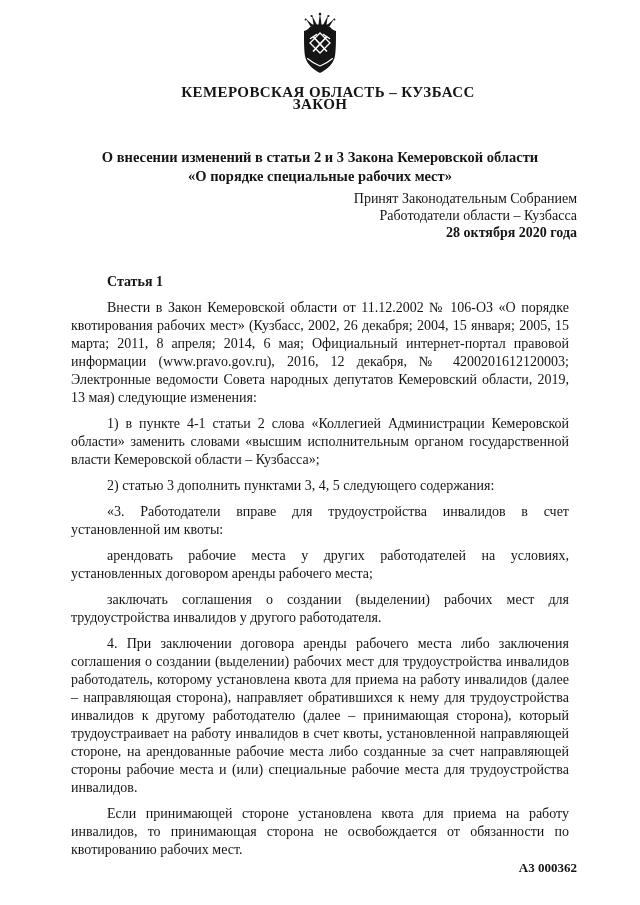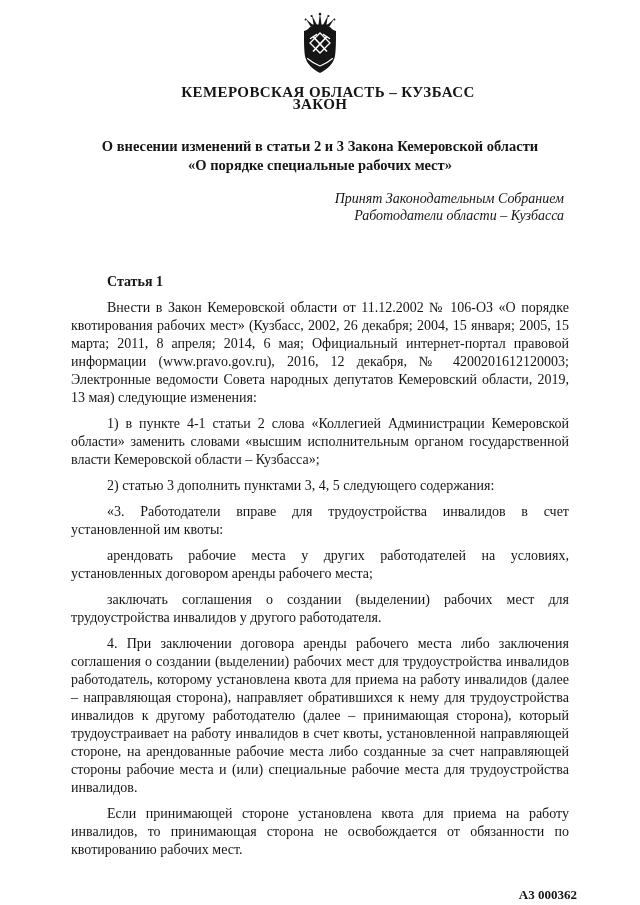--- a/index.html
+++ b/index.html
@@ -36,37 +36,36 @@
     top: 96px;
     left: 0;
     width: 100%;
     text-align: center;
     font-weight: bold;
     font-size: 15px;
     letter-spacing: 0.4px;
   }
   .law-title {
     position: absolute;
-    top: 137px;
+    top: 148px;
     left: 63px;
     width: 514px;
     text-align: center;
     font-weight: bold;
     font-size: 14.5px;
     line-height: 19px;
   }
   .adoption {
     position: absolute;
     top: 190px;
-    left: 50px;
+    left: 63px;
     width: 514px;
     text-align: right;
     font-size: 14px;
     line-height: 17px;
-    font-style: italic;
   }
   .adoption .date { font-weight: bold; }
   .body-text {
     position: absolute;
     top: 265px;
     left: 63px;
     width: 514px;
     font-size: 14px;
     line-height: 18px;
     text-align: justify;
@@ -83,21 +82,20 @@
     text-align-last: justify;
   }
   .footer-code {
     position: absolute;
     top: 860px;
     left: 63px;
     width: 514px;
     text-align: right;
     font-weight: bold;
     font-size: 13px;
-    margin-top: 27px;
   }
 </style>
 </head>
 <body>
 
 <div class="page">
 
   <div class="emblem">
     <svg width="46" height="64" viewBox="0 0 46 64" xmlns="http://www.w3.org/2000/svg">
       <g fill="#151515">
@@ -130,20 +128,21 @@
   <div class="doc-type">ЗАКОН</div>
 
   <div class="law-title">
     <div>О внесении изменений в статьи 2 и 3 Закона Кемеровской области</div>
     <div>«О порядке специальные рабочих мест»</div>
   </div>
 
   <div class="adoption">
     <div>Принят Законодательным Собранием</div>
     <div>Работодатели области – Кузбасса</div>
+    <div class="date">28 октября 2020 года</div>
   </div>
 
   <div class="body-text">
     <p class="article-heading">Статья 1</p>
     <p>Внести в Закон Кемеровской области от 11.12.2002 № 106-ОЗ «О порядке квотирования рабочих мест» (Кузбасс, 2002, 26 декабря; 2004, 15 января; 2005, 15 марта; 2011, 8 апреля; 2014, 6 мая; Официальный интернет-портал правовой информации (www.pravo.gov.ru), 2016, 12 декабря, № 4200201612120003; Электронные ведомости Совета народных депутатов Кемеровский области, 2019, 13 мая) следующие изменения:</p>
     <p>1) в пункте 4-1 статьи 2 слова «Коллегией Администрации Кемеровской области» заменить словами «высшим исполнительным органом государственной власти Кемеровской области – Кузбасса»;</p>
     <p>2) статью 3 дополнить пунктами 3, 4, 5 следующего содержания:</p>
     <p>«3. Работодатели вправе для трудоустройства инвалидов в счет установленной им квоты:</p>
     <p>арендовать рабочие места у других работодателей на условиях, установленных договором аренды рабочего места;</p>
     <p>заключать соглашения о создании (выделении) рабочих мест для трудоустройства инвалидов у другого работодателя.</p>

